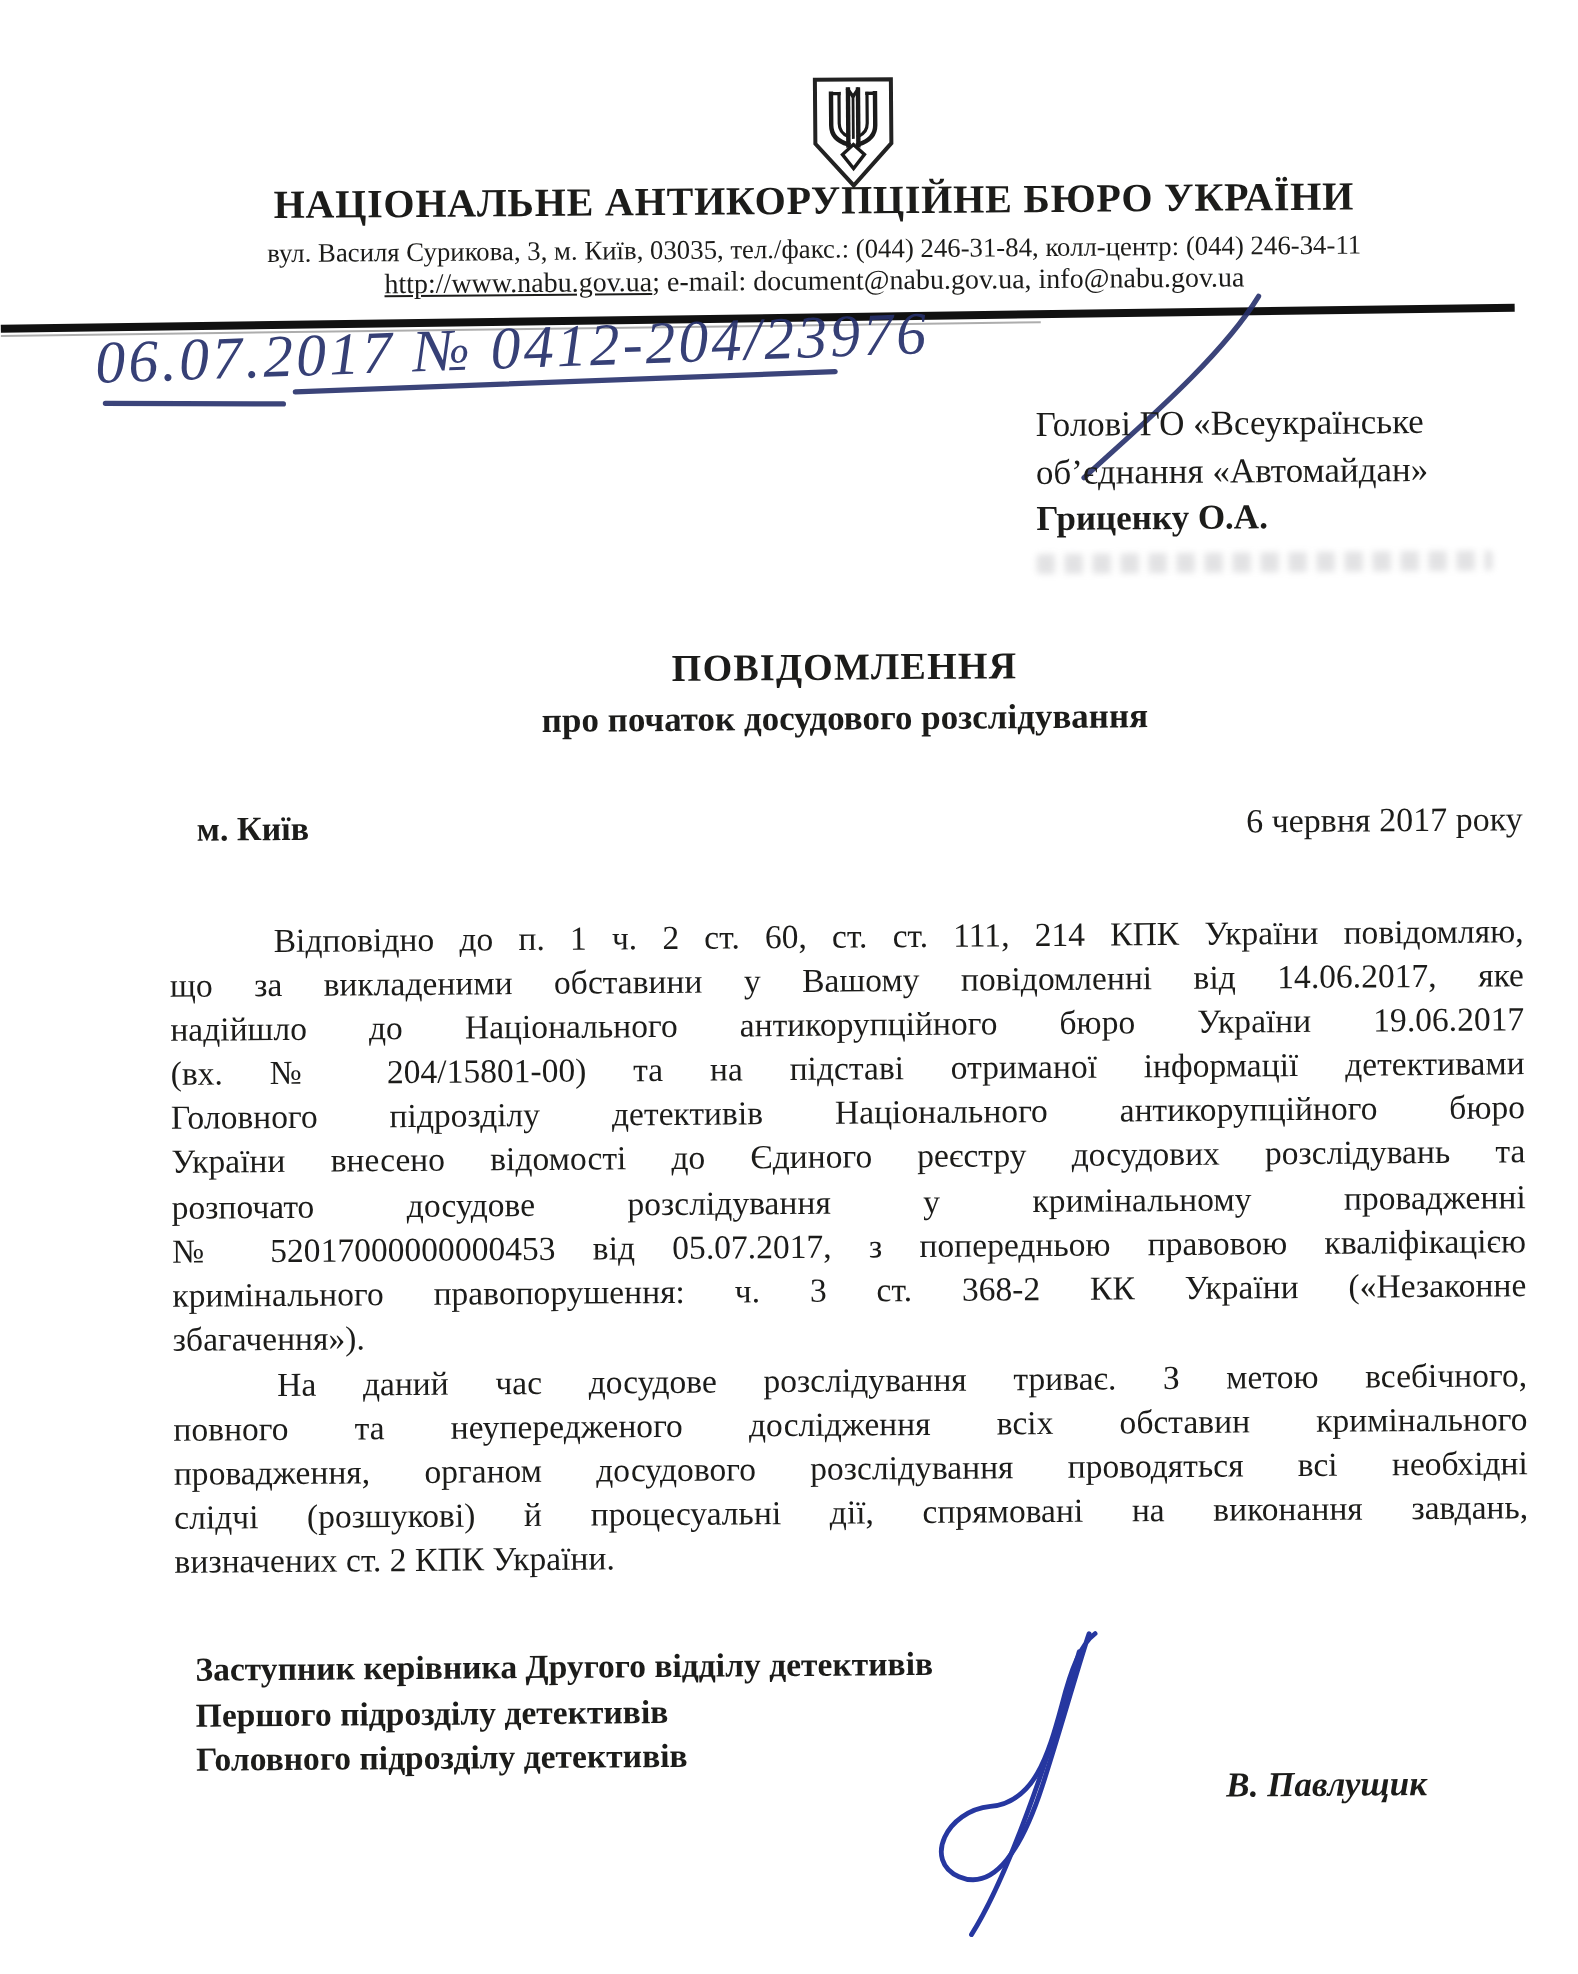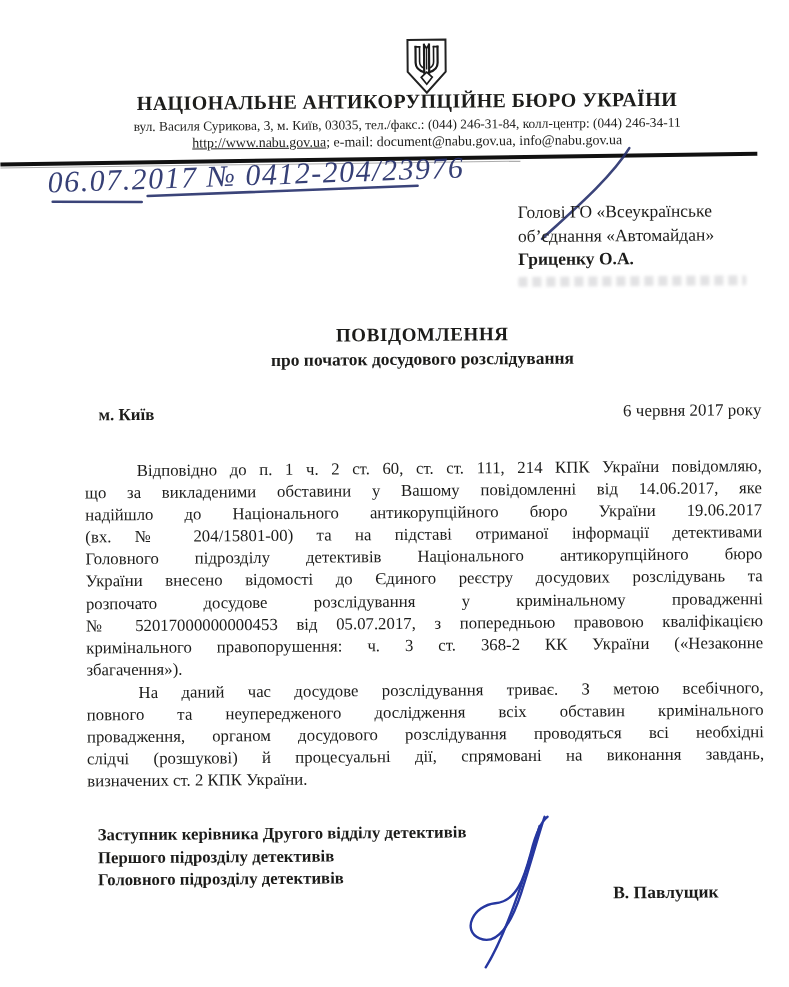--- a/index.html
+++ b/index.html
@@ -60,21 +60,21 @@
   
   .para{position:absolute;left:85px;width:677px;font-size:16.8px;line-height:22.1px;}
   .p1{top:458px;}
   .p2{top:680px;}
   .para .jline{text-align:justify;text-align-last:justify;white-space:normal;}
   .para .jline.last{text-align-last:left;}
   .para .jline:first-child{text-indent:52px;}
 
   
   .sigblock{position:absolute;left:95px;top:822px;font-weight:bold;font-size:16.8px;line-height:22.5px;}
-  .signame{position:absolute;left:610px;top:884px;font-weight:bold;font-size:17.5px;white-space:nowrap;}
+  .signame{position:absolute;left:610px;top:884px;font-weight:bold;font-size:17.5px;white-space:nowrap;font-style:italic;}
   .signature-ink{position:absolute;left:420px;top:800px;pointer-events:none;}
 </style>
 </head>
 <body>
 
 <div class="page">
   <div class="skew">
 
     <div class="emblem">
       <svg viewBox="0 0 48 58" width="48" height="58">

